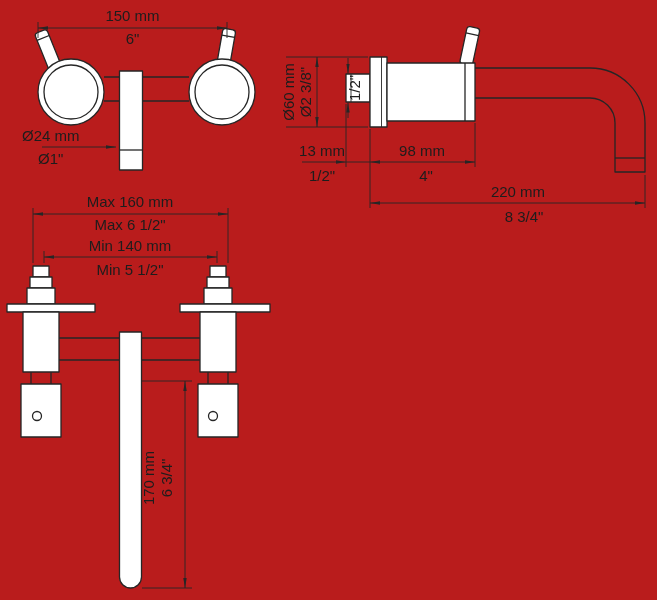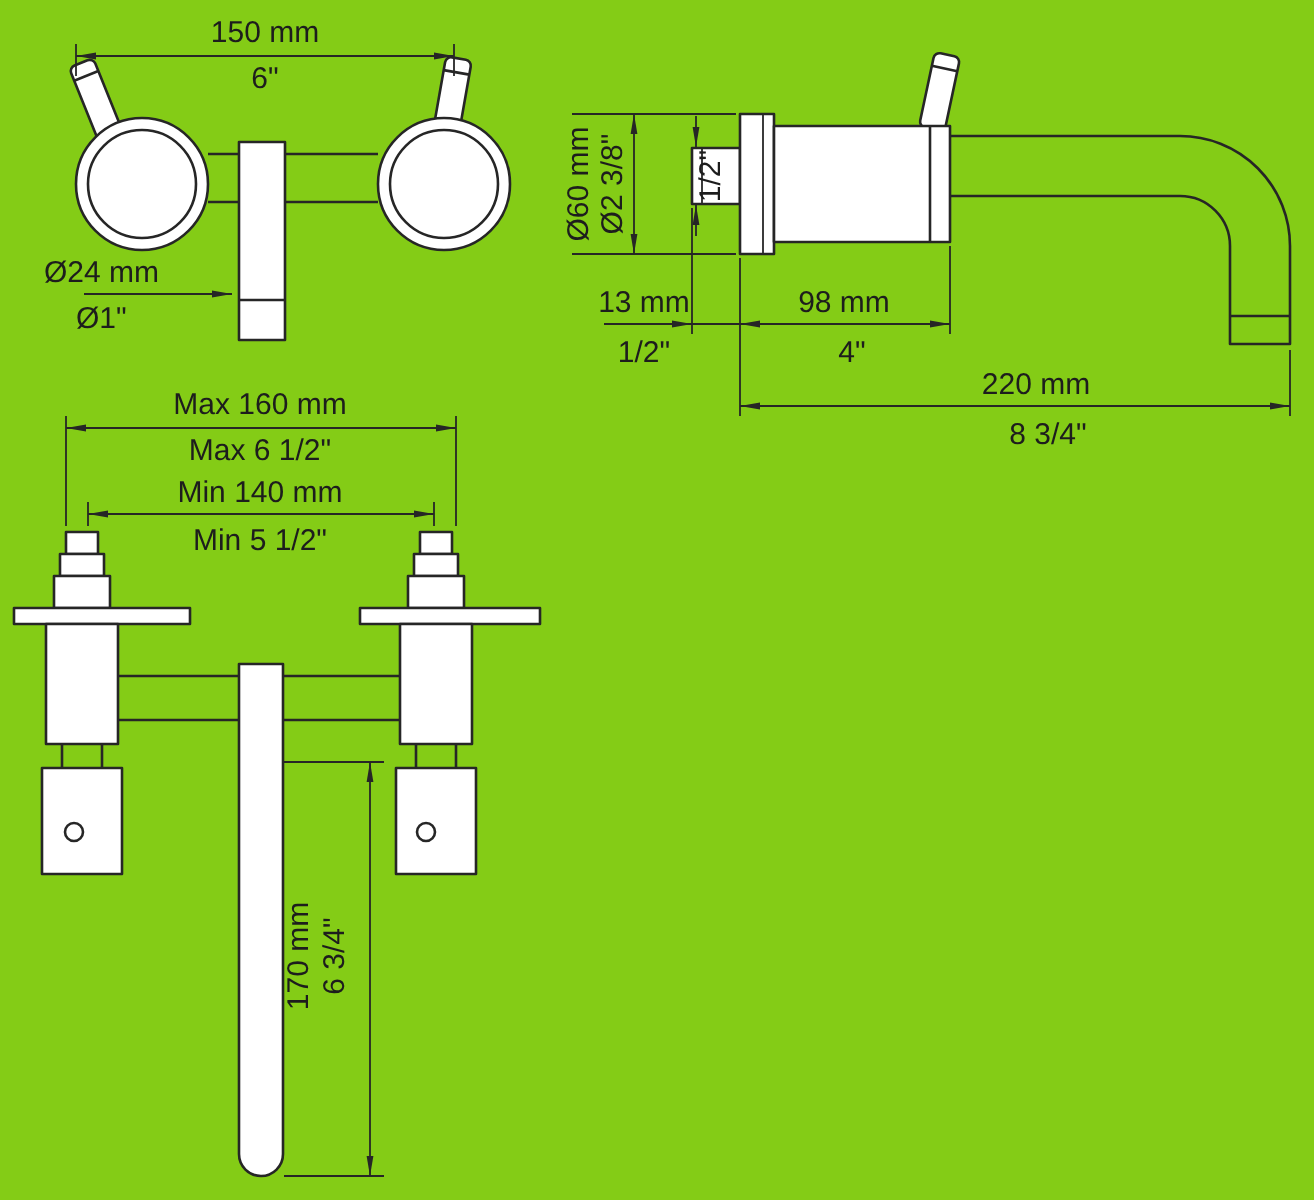--- a/index.html
+++ b/index.html
@@ -1,16 +1,16 @@
 <!DOCTYPE html>
 <html><head>
 <meta charset="utf-8">
 <style>
   html,body{margin:0;padding:0;background:#ffffff;}
-  .stage{width:657px;height:600px;background:#84cc16;position:relative;overflow:hidden;}
+  .stage{width:657px;height:600px;background:#b91c1c;position:relative;overflow:hidden;}
   svg{display:block;}
   .ln{fill:none;stroke:#262626;stroke-width:1.3;stroke-linecap:butt;stroke-linejoin:round;}
   .fill{fill:#ffffff;stroke:#262626;stroke-width:1.3;stroke-linejoin:round;}
   .thin{fill:none;stroke:#262626;stroke-width:0.9;}
   .dim{fill:none;stroke:#262626;stroke-width:0.9;marker-start:url(#arr);marker-end:url(#arr);}
   .lead{fill:none;stroke:#262626;stroke-width:0.9;marker-end:url(#arr);}
   text{font-family:"Liberation Sans","DejaVu Sans",sans-serif;font-size:15px;fill:#1d1d1d;}
   .mid{text-anchor:middle;}
 </style>
 </head>

